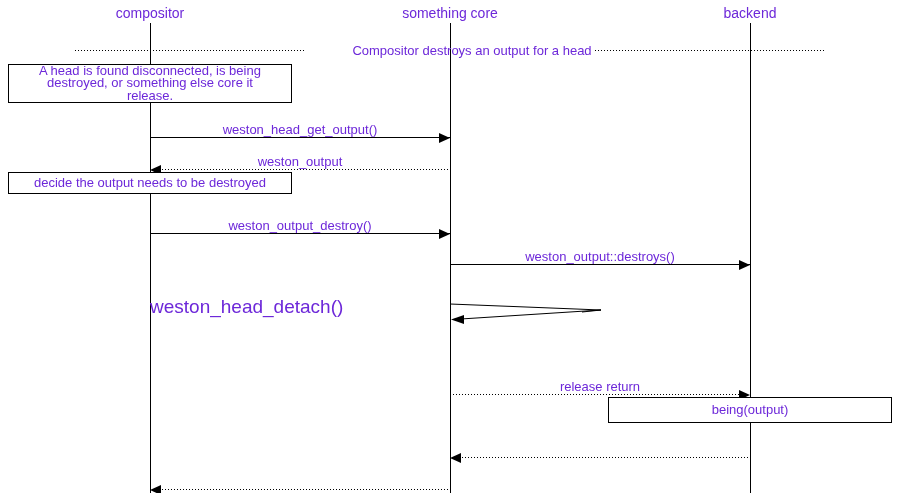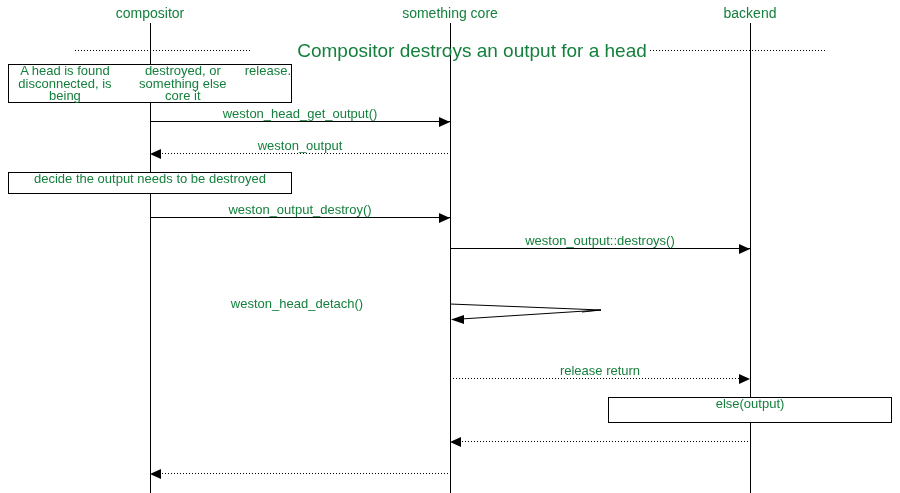--- a/index.html
+++ b/index.html
@@ -2,21 +2,21 @@
 <html><head>
 <meta charset="utf-8">
 <style>
   html, body { margin: 0; padding: 0; background: #ffffff; }
   .canvas {
     position: relative;
     width: 900px;
     height: 493px;
     background: #ffffff;
     font-family: "Liberation Sans", sans-serif;
-    color: #15803d;
+    color: #6d28d9;
     overflow: hidden;
   }
   .lifeline {
     position: absolute;
     top: 23px;
     height: 470px;
     width: 1px;
     background: #000000;
   }
   .pname {
@@ -32,41 +32,40 @@
     height: 15px;
     display: flex;
     align-items: center;
   }
   .dotseg {
     flex: 1;
     height: 1px;
     background: repeating-linear-gradient(90deg, #000 0 1px, transparent 1px 3px);
   }
   .divlbl {
-    font-size: 19px;
+    font-size: 13px;
     white-space: nowrap;
     padding: 0 3px;
     margin-left: 44px;
   }
   .note {
     position: absolute;
     box-sizing: border-box;
     border: 1px solid #000000;
     background: #ffffff;
     font-size: 13px;
     line-height: 12.5px;
     text-align: center;
     display: flex;
-    flex-direction: row;
+    flex-direction: column;
     justify-content: center;
     z-index: 2;
-    gap: 10px;
   }
   .note span { display: block; }
-  .msg { position: absolute; height: 22px; }
+  .msg { position: absolute; height: 22px; margin-top: 16px; }
   .mlbl {
     position: absolute;
     left: 0; right: 0; top: 0;
     text-align: center;
     font-size: 13px;
     white-space: nowrap;
   }
   .ln {
     position: absolute;
     left: 0; right: 0;
@@ -87,22 +86,22 @@
   }
   .ah.right { right: 0; border-left: 11px solid #000000; }
   .ah.left  { left: 0;  border-right: 11px solid #000000; }
   .ah.tall {
     border-top-width: 6px;
     border-bottom-width: 6px;
     top: 11.5px;
   }
   .selflbl {
     position: absolute;
-    font-size: 13px;
-    text-align: center;
+    font-size: 19px;
+    text-align: left;
     white-space: nowrap;
   }
   .selfloop { position: absolute; }
 </style>
 </head>
 <body>
 
 <div class="canvas">
 
   <div class="lifeline" style="left:150px"></div>
@@ -162,21 +161,21 @@
   </svg>
 
 
   <div class="msg" style="left:450px;top:363px;width:300px">
     <span class="mlbl">release return</span>
     <div class="ln dotted"></div>
     <div class="ah right"></div>
   </div>
 
   <div class="note" style="left:608px;top:397px;width:284px;height:26px">
-    <span>else(output)</span>
+    <span>being(output)</span>
   </div>
 
   <div class="msg" style="left:450px;top:426px;width:300px">
     <span class="mlbl"></span>
     <div class="ln dotted"></div>
     <div class="ah left"></div>
   </div>
 
   <div class="msg" style="left:150px;top:458px;width:300px">
     <span class="mlbl"></span>

